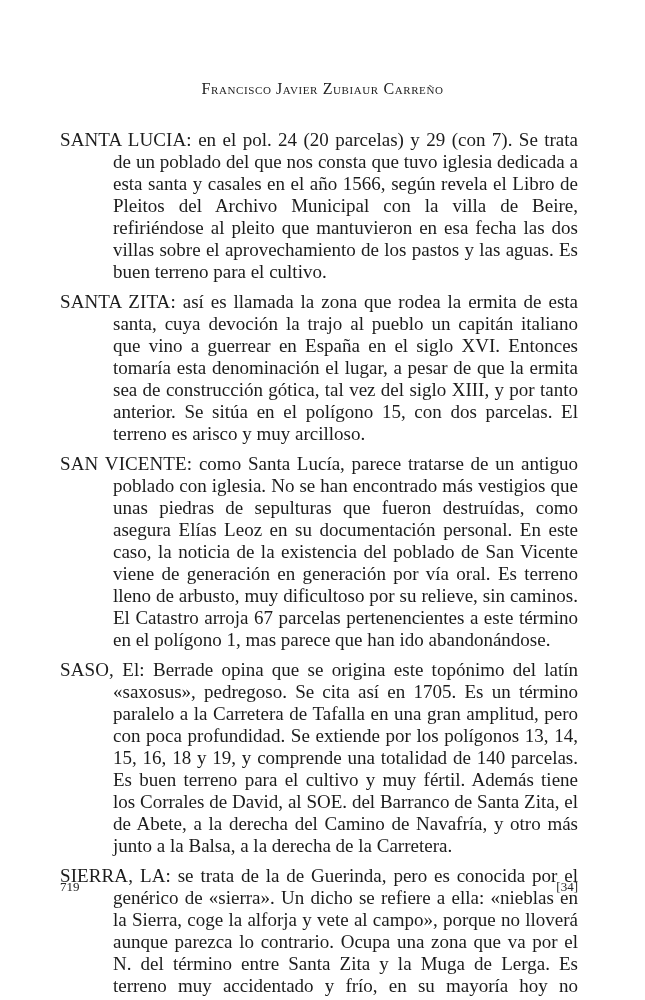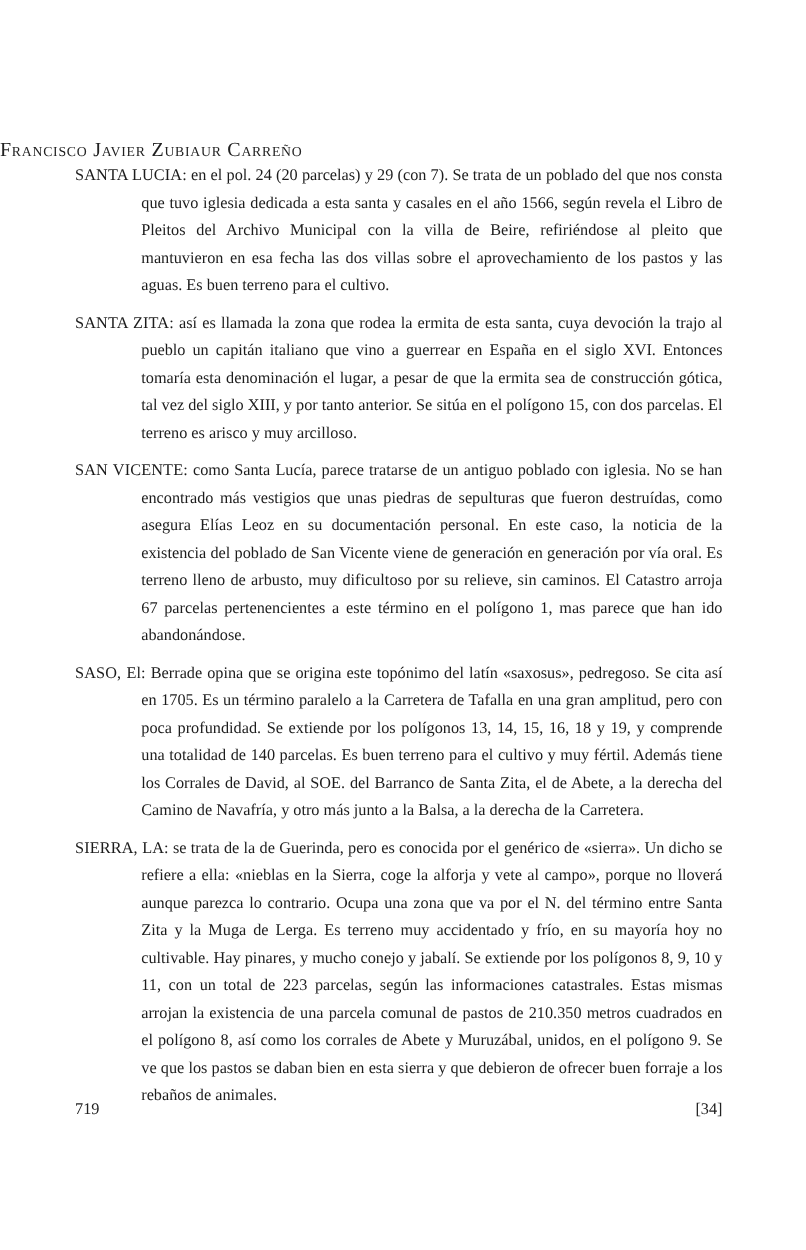--- a/index.html
+++ b/index.html
@@ -1,22 +1,22 @@
 <!DOCTYPE html>
 <html><head>
 <meta charset="utf-8">
 <style>
   html, body { margin: 0; padding: 0; background: #ffffff; }
   body { width: 645px; height: 1000px; position: relative; overflow: hidden;
          font-family: "Liberation Serif", "DejaVu Serif", serif; color: #1c1c1c; }
-  .header { position: absolute; top: 112px; left: 0; width: 645px; 
+  .header { position: absolute; top: 80px; left: 0; width: 645px; text-align: center;
             font-size: 16px; letter-spacing: 0.6px; font-variant: small-caps; color: #222; }
   .content { position: absolute; top: 129px; left: 60px; width: 518px; }
   .entry { margin: 0 0 8px 0; padding-left: 53px; text-indent: -53px;
-           font-size: 13px; line-height: 22px; text-align: justify; }
+           font-size: 19px; line-height: 22px; text-align: justify; }
   .entry .term { letter-spacing: 0.1px; }
   .footer { position: absolute; top: 879px; left: 60px; width: 518px;
             font-family: "Liberation Serif", serif; font-size: 13px; color: #222; }
   .footer .left { position: absolute; left: 0; top: 0; }
   .footer .right { position: absolute; right: 0; top: 0; margin-left: 32px; }
 </style>
 </head>
 <body>
 
 <div class="header">Francisco Javier Zubiaur Carreño</div>

